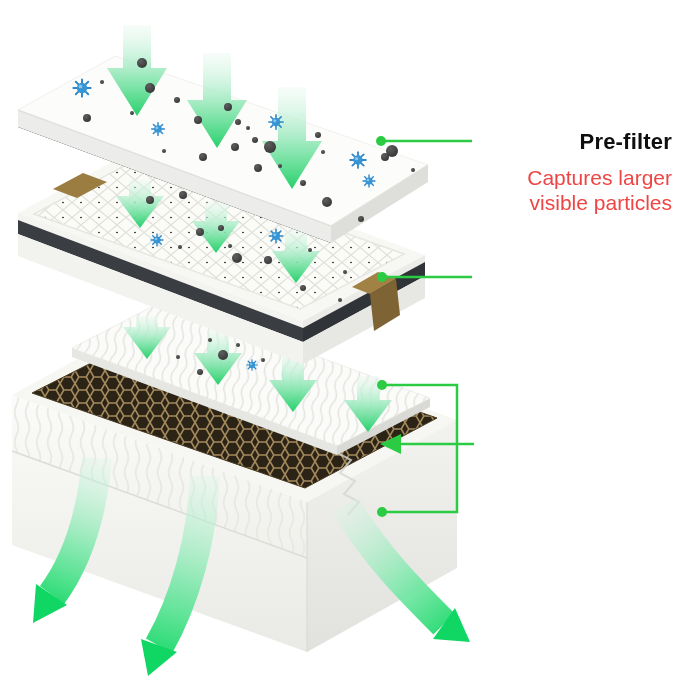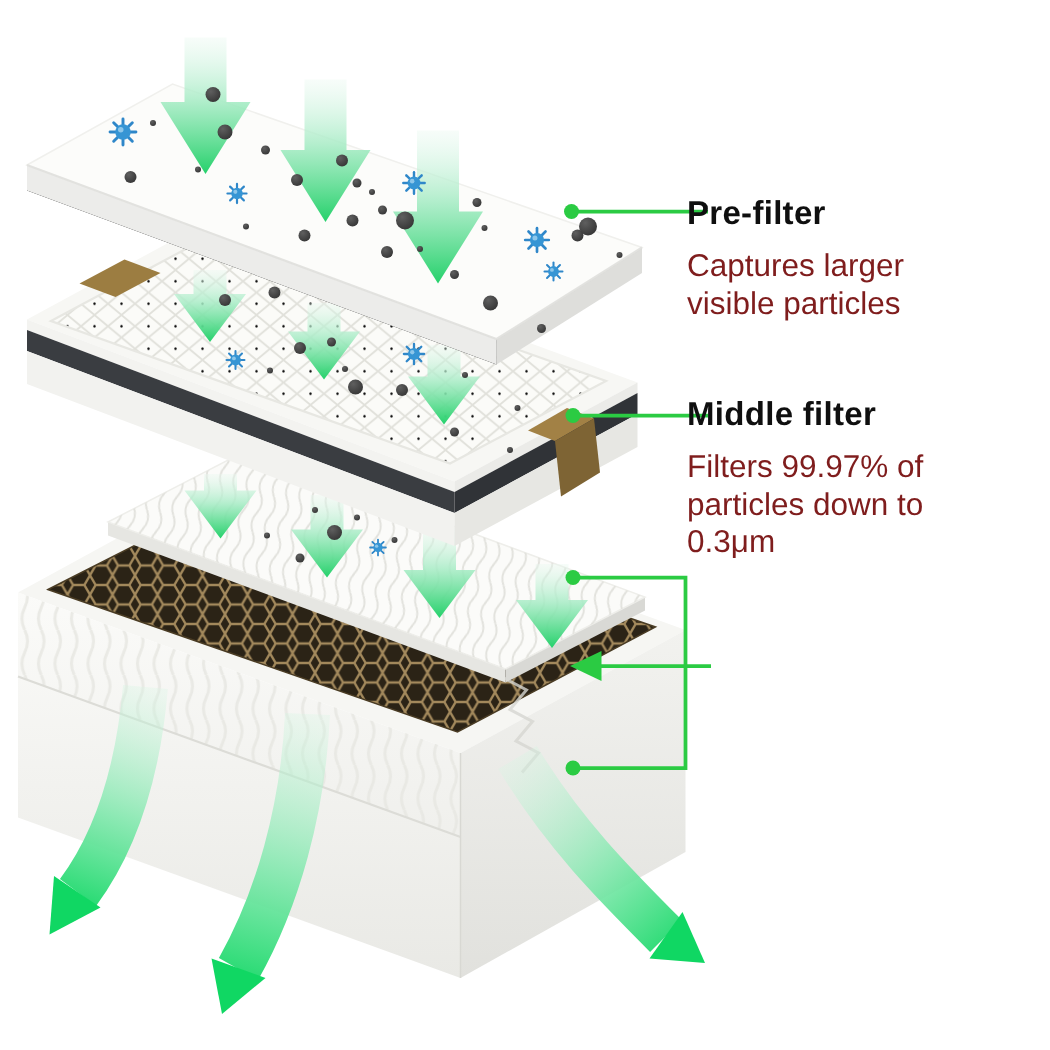--- a/index.html
+++ b/index.html
@@ -1,23 +1,23 @@
 <!DOCTYPE html>
 <html><head>
 <meta charset="utf-8">
 <style>
   html,body{margin:0;padding:0;background:#ffffff;}
   .stage{
     position:relative;width:700px;height:700px;background:#ffffff;overflow:hidden;
     font-family:"Liberation Sans",sans-serif;
   }
   .stage svg{position:absolute;left:0;top:0;}
-  .callout{position:absolute;left:458px;width:198px;}
+  .callout{position:absolute;left:474px;width:198px;text-align:right;}
   .callout h3{margin:0;font-size:22px;line-height:26px;font-weight:700;color:#0f0f0f;letter-spacing:.2px;}
-  .callout p{margin:10px 0 0 0;font-size:21px;line-height:25px;color:#7f1d1d;}
+  .callout p{margin:10px 0 0 0;font-size:21px;line-height:25px;color:#ef4444;}
   .c1{top:129px;} .c2{top:263px;} .c3{top:430px;}
 </style>
 </head>
 <body>
 
 <div class="stage">
 
 <svg width="700" height="700" viewBox="0 0 700 700" aria-hidden="true">
   <defs>
     <linearGradient id="gA" x1="0" y1="0" x2="0" y2="1">
@@ -224,18 +224,14 @@
       <line x1="398" y1="444" x2="474" y2="444"></line>
       <polygon points="380,444 401,434 401,454" stroke="none"></polygon>
     </g>
   </g>
 </svg>
 
   <div class="callout c1">
     <h3>Pre-filter</h3>
     <p>Captures larger visible particles</p>
   </div>
-  <div class="callout c2">
-    <h3>Middle filter</h3>
-    <p>Filters 99.97% of particles down to 0.3μm</p>
-  </div>
 
 </div>
 
 </body></html>

